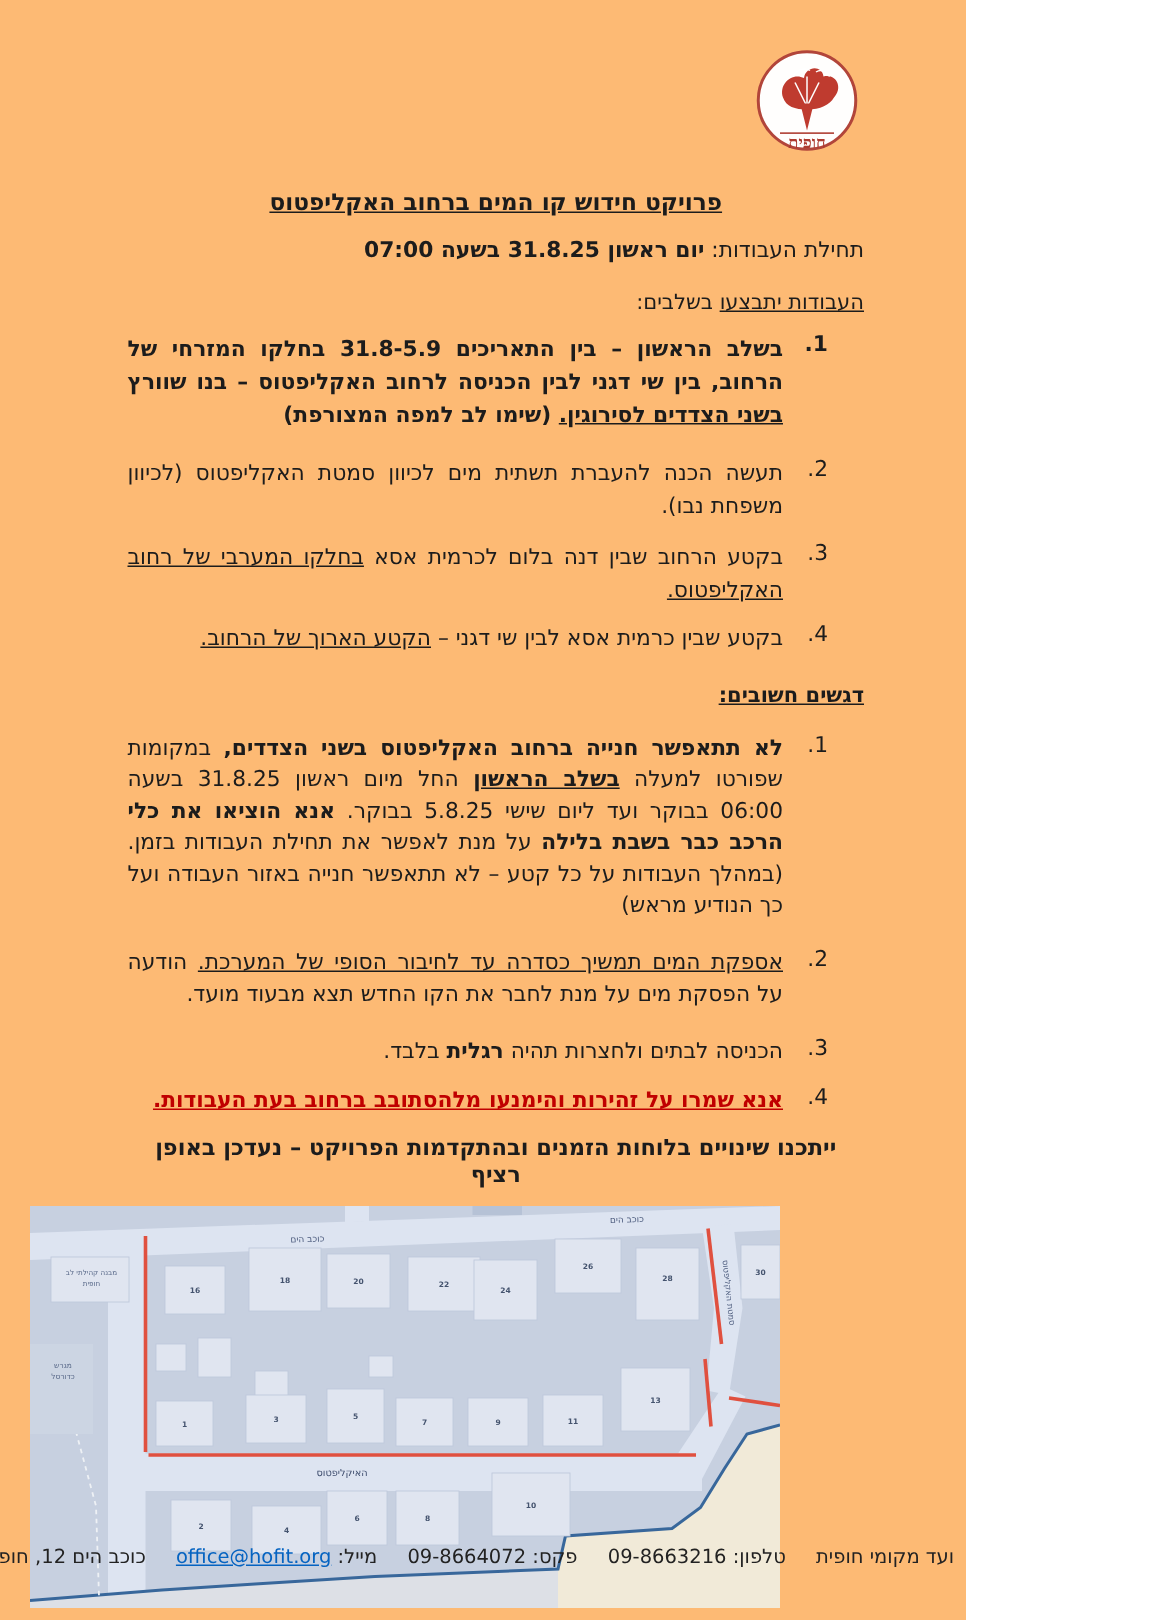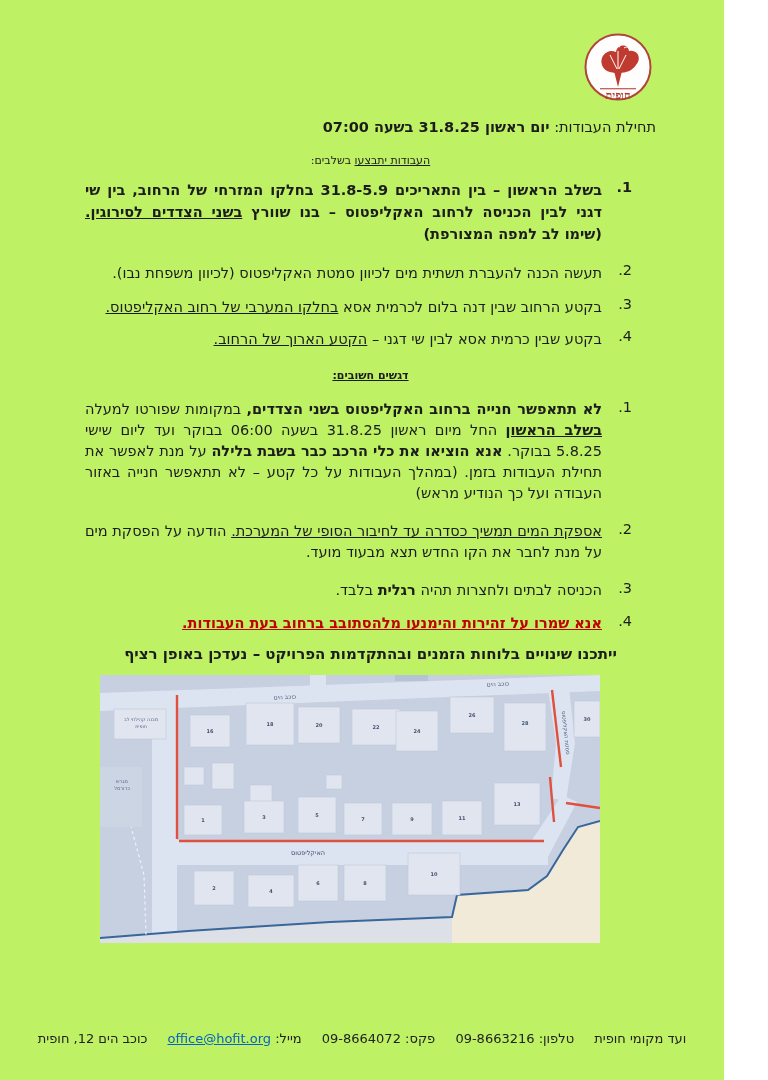--- a/index.html
+++ b/index.html
@@ -1,26 +1,26 @@
 <!DOCTYPE html>
 <html lang="he"><head>
 <meta charset="utf-8">
 <style>
   html,body{margin:0;padding:0;}
   body{
     width:768px;height:1080px;background:#ffffff;position:relative;overflow:hidden;
     font-family:"DejaVu Sans","Liberation Sans",sans-serif;color:#1c1c1c;
   }
-  .sheet{position:relative;width:724px;height:1080px;background:#bef264;}
+  .sheet{position:relative;width:644px;height:1080px;background:#fdba74;}
   .content{direction:rtl;padding:104px 68px 0 85px;}
   .logo{position:absolute;top:32px;right:71px;width:70px;height:70px;}
   .date-line{text-align:left;font-size:14.5px;}
   .doc-title{margin-top:22px;text-align:center;font-weight:bold;text-decoration:underline;font-size:15.5px;}
   .start-line{margin-top:15px;font-size:14.5px;text-align:right;}
-  .sec-head{margin-top:19px;font-size:11px;text-align:center;}
+  .sec-head{margin-top:19px;font-size:14px;text-align:right;}
   .u{text-decoration:underline;}
   .b{font-weight:bold;}
   .red{color:#C00000;}
   .list{padding-right:24px;}
   .li{display:flex;margin-top:12px;font-size:14.5px;}
   .num{flex:0 0 20px;margin-left:10px;text-align:right;}
   .li-body{flex:1;text-align:justify;line-height:22px;}
   .hl .li-body{line-height:21px;}
   .li.tight{margin-top:10px;}
   .li.roomy{margin-top:17px;}
@@ -51,20 +51,21 @@
       <path d="M41,16 C44,14 48,15 50,19" stroke="#fff" stroke-width="1" fill="none"></path>
       <path d="M35,55 L30.5,37 L39.5,37 Z" fill="#bf3b2f"></path>
       <rect x="17" y="56.2" width="36" height="1.1" fill="#b2453a"></rect>
       <text x="35" y="66.5" text-anchor="middle" font-size="11" font-weight="bold" fill="#ad3a2f" font-family="'DejaVu Serif',serif">חופית</text>
     </svg>
   </div>
 
   <div class="content">
 
 
+    <div class="doc-title">פרויקט חידוש קו המים ברחוב האקליפטוס</div>
 
     <div class="start-line">
       <span>תחילת העבודות:</span>
       <span class="b">יום ראשון 31.8.25 בשעה 07:00</span>
     </div>
 
     <div class="sec-head">
       <span class="u">העבודות יתבצעו</span><span> בשלבים:</span>
     </div>
 

